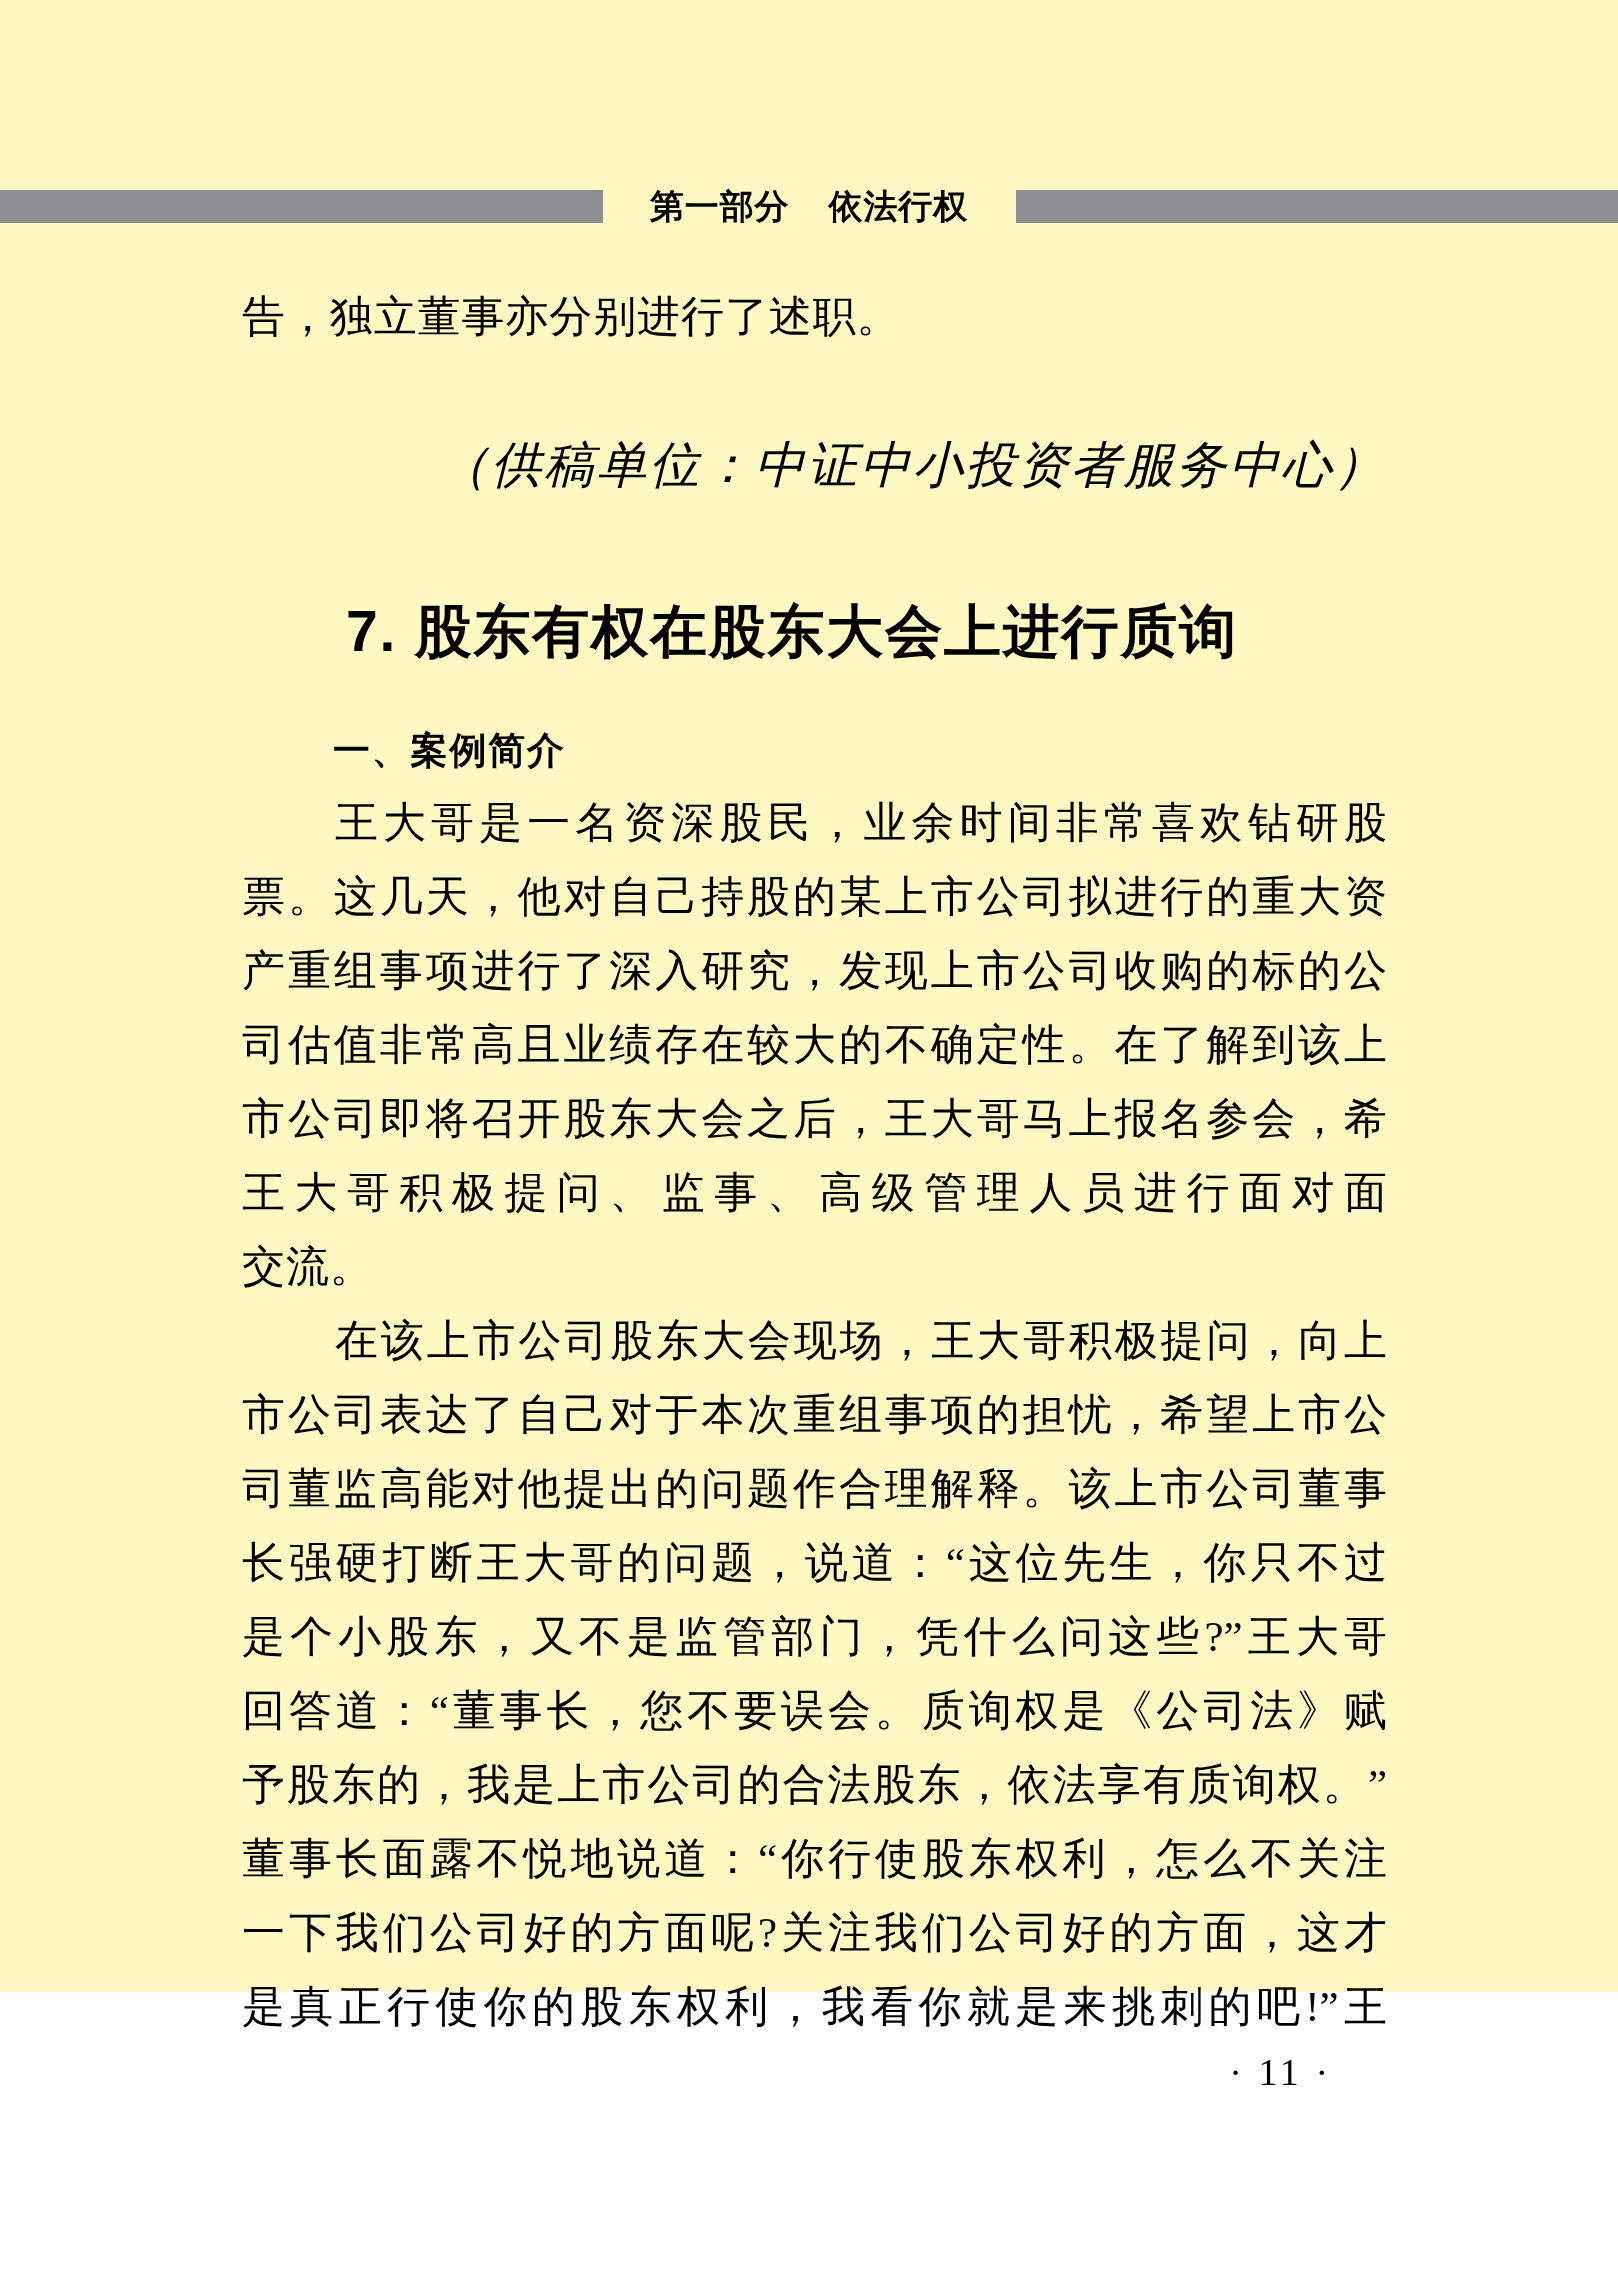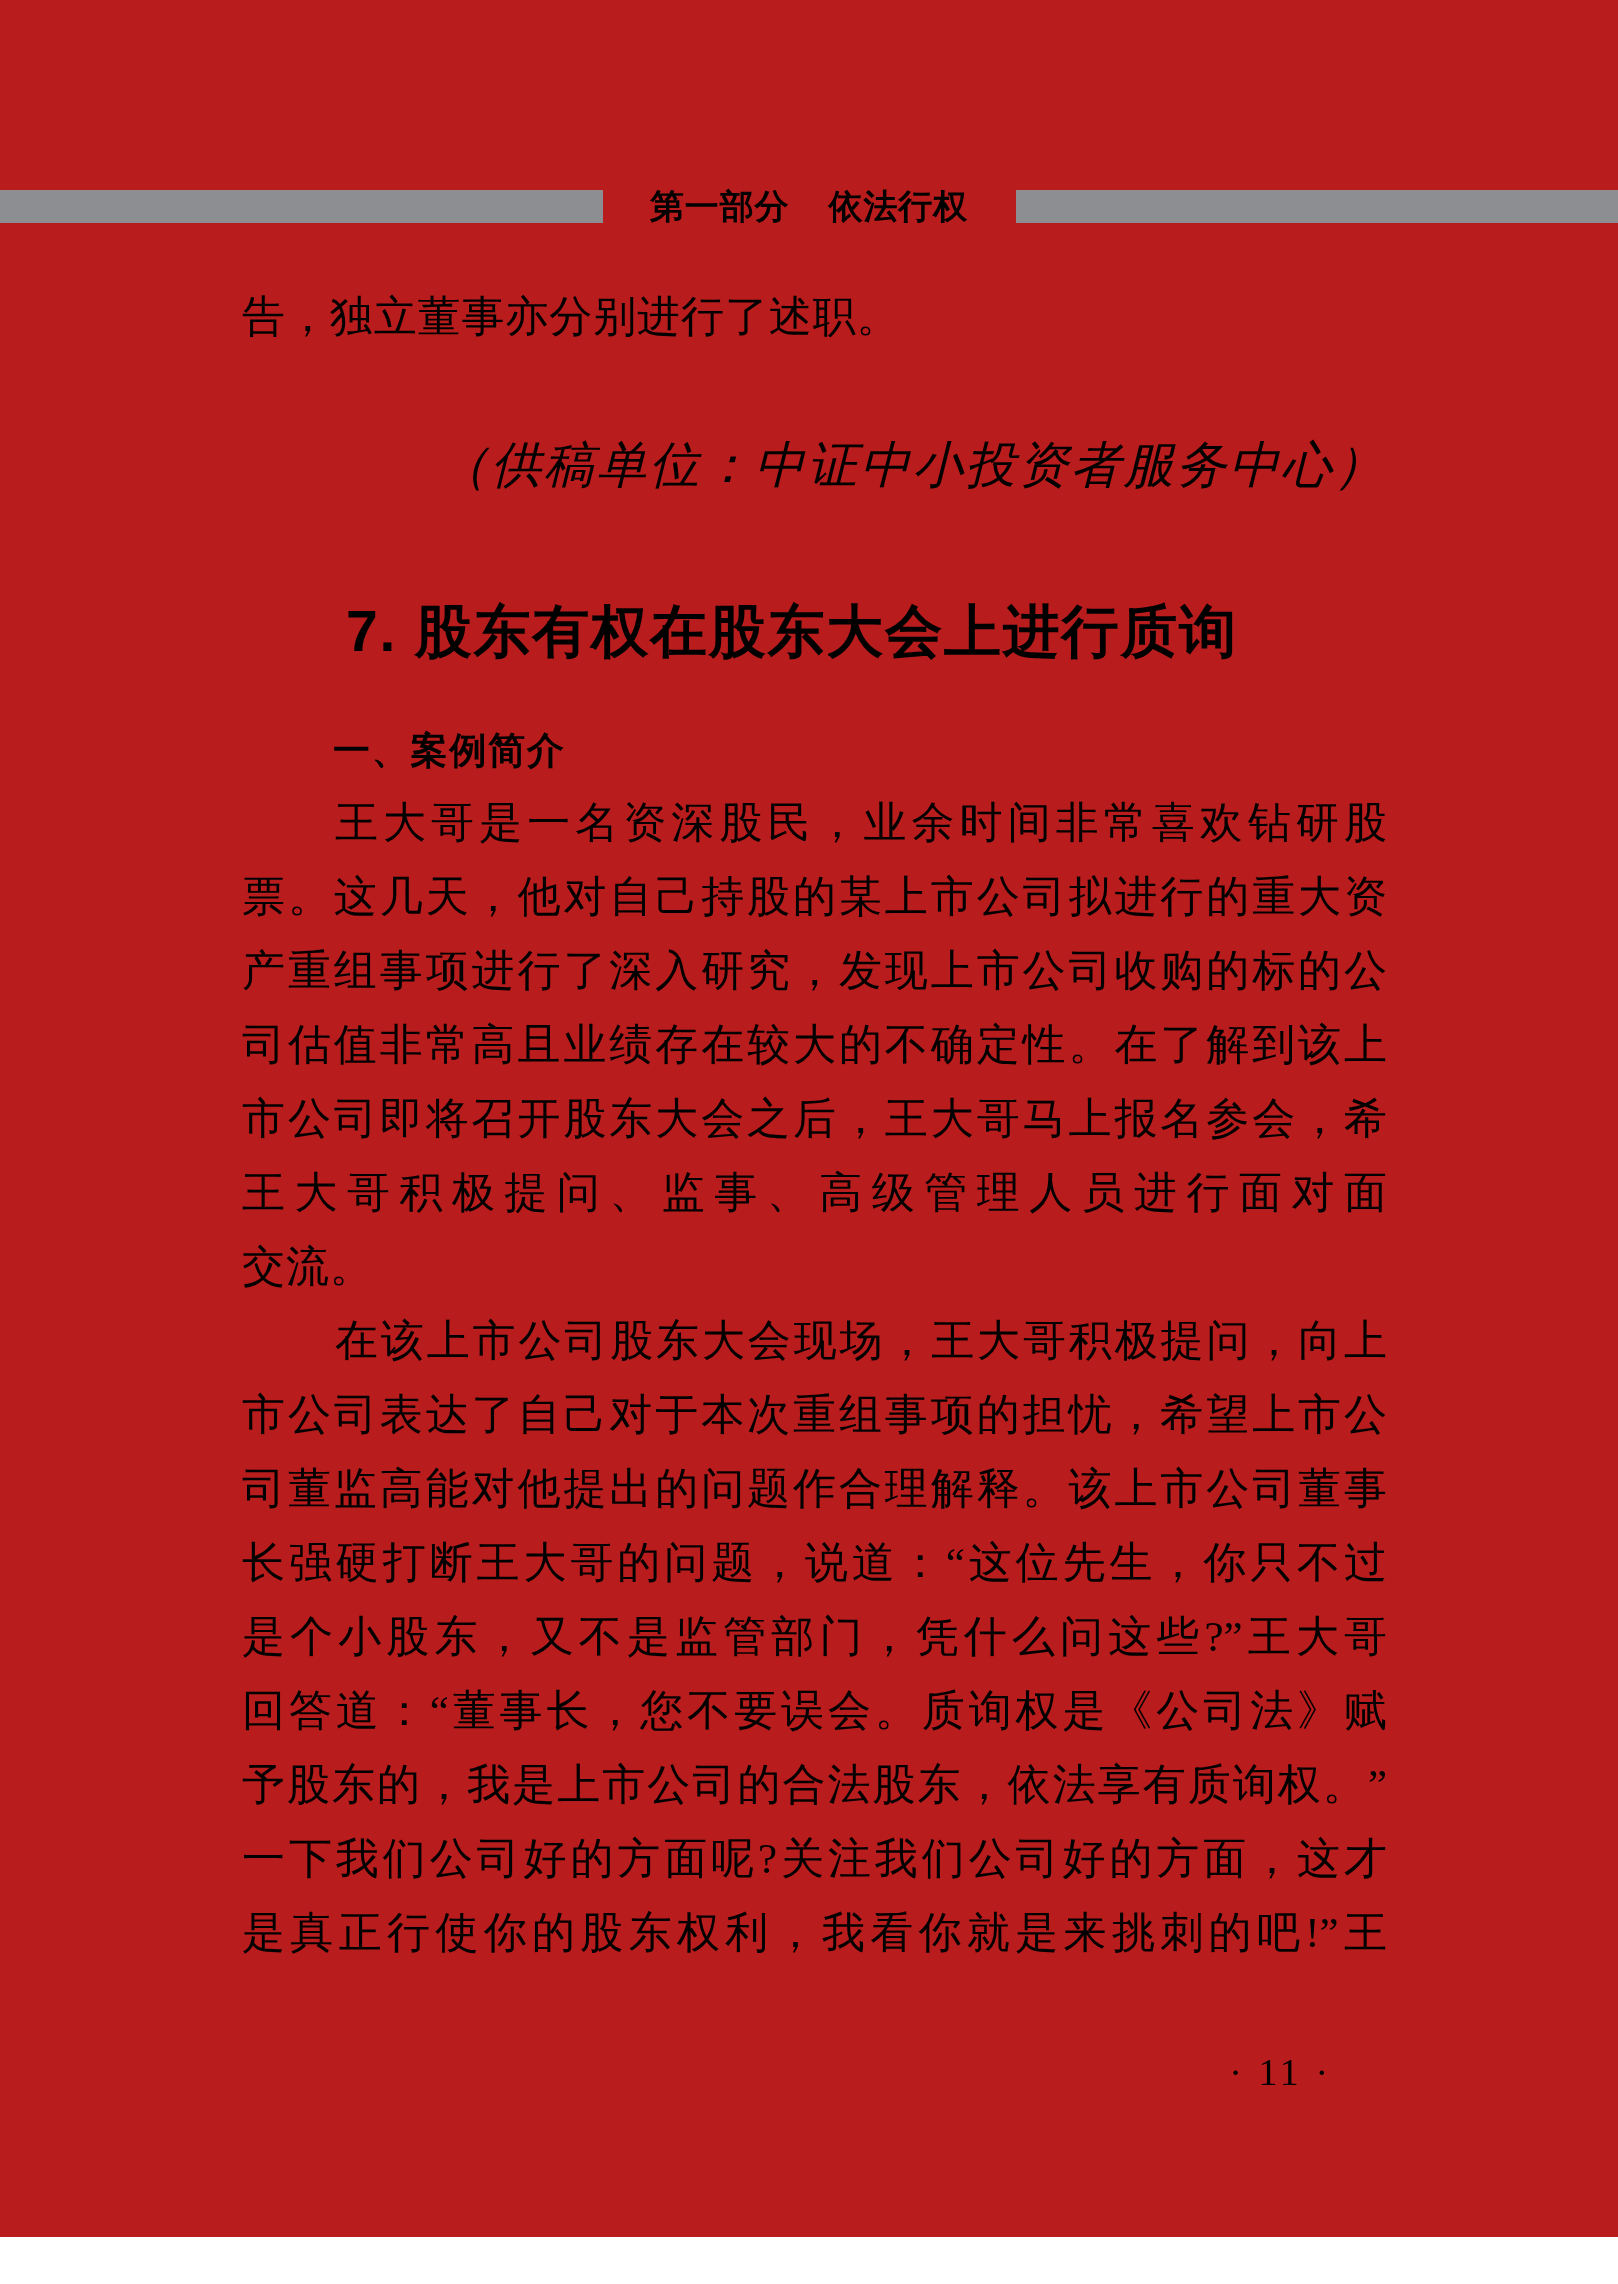--- a/index.html
+++ b/index.html
@@ -6,22 +6,22 @@
   body {
     width: 1618px; height: 2285px;
     background: #ffffff;
     font-family: "Liberation Serif", "DejaVu Serif", serif;
     color: #000000;
     position: relative;
     overflow: hidden;
   }
   .page {
     position: absolute; left: 0; top: 0;
-    width: 1618px; height: 2237px;
-    background: #b91c1c;
+    width: 1618px; height: 1992px;
+    background: #fef9c3;
   }
   
   .header-bar {
     position: absolute;
     top: 190px; height: 33px;
   }
   .header-bar.left  { left: 0;     width: 603px; }
   .header-bar.right { left: 1016px; width: 602px; }
   .header-text {
     position: absolute;
@@ -128,20 +128,21 @@
     <div class="bl justify">市公司即将召开股东大会之后，王大哥马上报名参会，希</div>
     <div class="bl justify">王大哥积极提问、监事、高级管理人员进行面对面</div>
     <div class="bl plain">交流。</div>
     <div class="bl justify indent">在该上市公司股东大会现场，王大哥积极提问，向上</div>
     <div class="bl justify">市公司表达了自己对于本次重组事项的担忧，希望上市公</div>
     <div class="bl justify">司董监高能对他提出的问题作合理解释。该上市公司董事</div>
     <div class="bl justify">长强硬打断王大哥的问题，说道：“这位先生，你只不过</div>
     <div class="bl justify">是个小股东，又不是监管部门，凭什么问这些?”王大哥</div>
     <div class="bl justify">回答道：“董事长，您不要误会。质询权是《公司法》赋</div>
     <div class="bl justify">予股东的，我是上市公司的合法股东，依法享有质询权。”</div>
+    <div class="bl justify">董事长面露不悦地说道：“你行使股东权利，怎么不关注</div>
     <div class="bl justify">一下我们公司好的方面呢?关注我们公司好的方面，这才</div>
     <div class="bl justify">是真正行使你的股东权利，我看你就是来挑刺的吧!”王</div>
   </div>
 
   <div class="page-number">· 11 ·</div>
 
 </div>
 
 
 </body></html>

